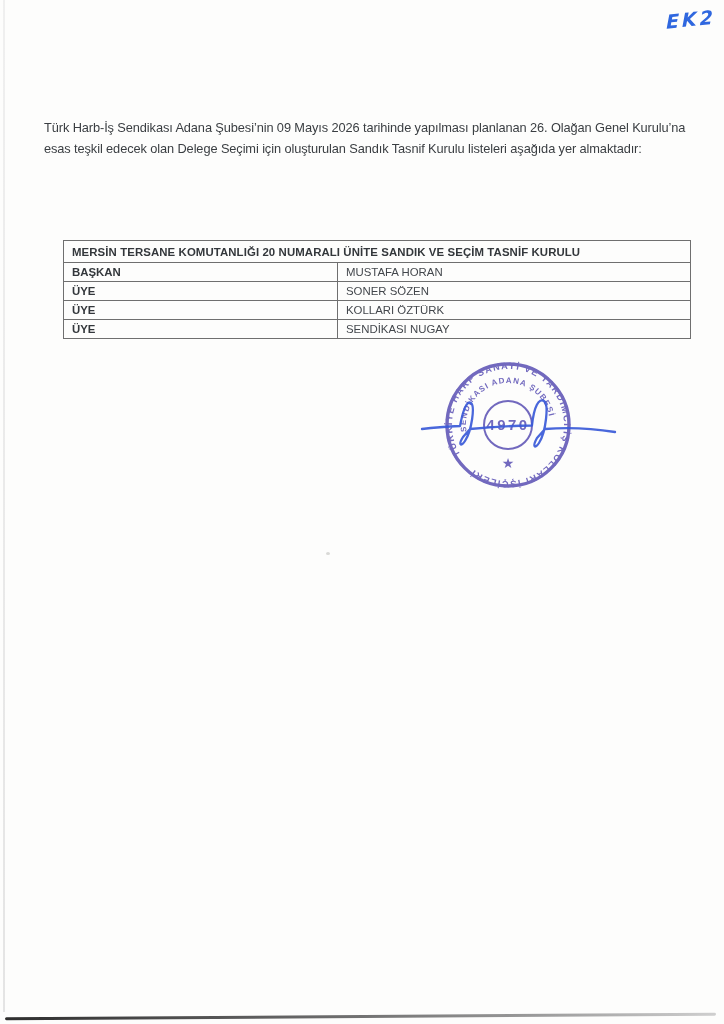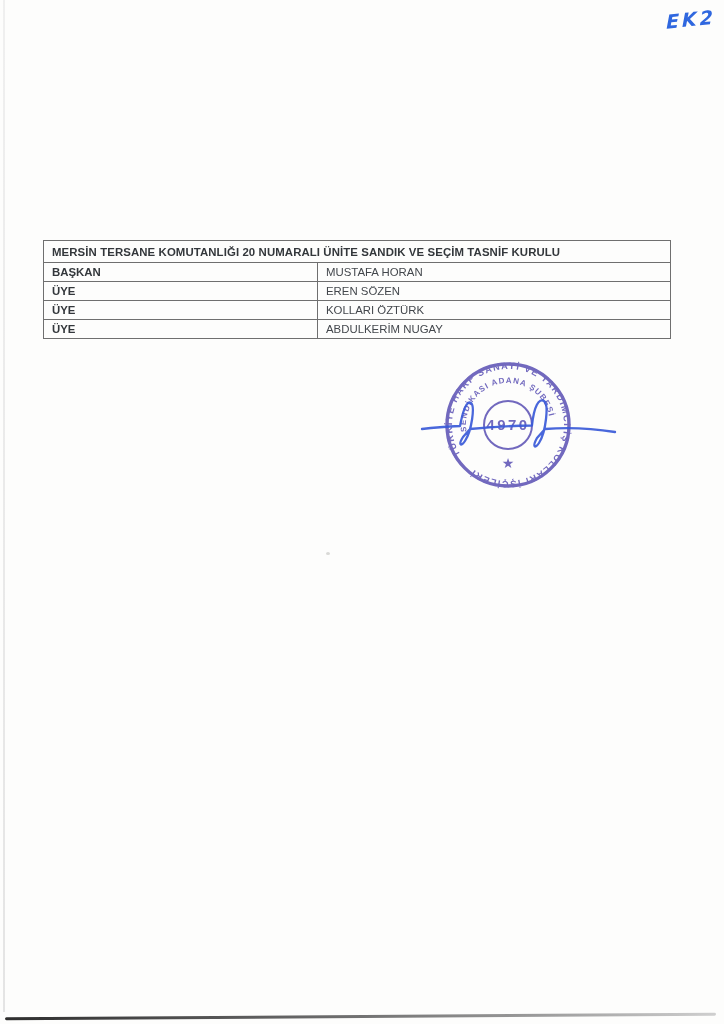--- a/index.html
+++ b/index.html
@@ -40,21 +40,21 @@
   }
   
   .intro{
     position:absolute;left:44px;top:117px;width:650px;margin:0;
     font-size:12.8px;line-height:21px;color:#3a3e42;
     letter-spacing:-0.1px;
   }
   .intro .line{display:block;white-space:nowrap;}
   
   .kurul-table{
-    position:absolute;left:43px;top:240px;width:627px;
+    position:absolute;left:63px;top:240px;width:627px;
     border-collapse:collapse;table-layout:fixed;
     color:#33373b;
   }
   .kurul-table th,.kurul-table td{
     border:1px solid #6f6f6f;
     padding:0 0 0 8px;
     text-align:left;vertical-align:middle;
     font-size:11.4px;
     white-space:nowrap;overflow:hidden;
   }
@@ -92,47 +92,51 @@
     position:absolute;left:418px;top:396px;width:202px;height:58px;
   }
 </style>
 </head>
 <body>
 
 <div class="page">
 
   <div class="ek-annotation">EK2</div>
 
+  <p class="intro">
+    <span class="line">Türk Harb-İş Sendikası Adana Şubesi’nin 09 Mayıs 2026 tarihinde yapılması planlanan 26. Olağan Genel Kurulu’na</span>
+    <span class="line">esas teşkil edecek olan Delege Seçimi için oluşturulan Sandık Tasnif Kurulu listeleri aşağıda yer almaktadır:</span>
+  </p>
 
   <table class="kurul-table">
     <colgroup>
         <col class="c1">
         <col class="c2">
       </colgroup>
     <thead>
       <tr>
         <th class="title" colspan="2">MERSİN TERSANE KOMUTANLIĞI 20 NUMARALI ÜNİTE SANDIK VE SEÇİM TASNİF KURULU</th>
       </tr>
     </thead>
     <tbody>
       <tr>
         <td class="g">BAŞKAN</td>
         <td class="n">MUSTAFA HORAN</td>
       </tr>
       <tr>
         <td class="g">ÜYE</td>
-        <td class="n">EREN SÖZEN</td>
+        <td class="n">SONER SÖZEN</td>
       </tr>
       <tr>
         <td class="g">ÜYE</td>
         <td class="n">KOLLARI ÖZTÜRK</td>
       </tr>
       <tr>
         <td class="g">ÜYE</td>
-        <td class="n">ABDULKERİM NUGAY</td>
+        <td class="n">SENDİKASI NUGAY</td>
       </tr>
     </tbody>
   </table>
 
   <div class="stamp">
     <svg viewBox="0 0 144 144" width="144" height="144" xmlns="http://www.w3.org/2000/svg">
       <defs>
         <path id="ringPath" d="M 16,72 a 56,56 0 1 1 112,0 a 56,56 0 1 1 -112,0"></path>
         <path id="innerArc" d="M 30,72 a 42,42 0 1 1 84,0"></path>
       </defs>

